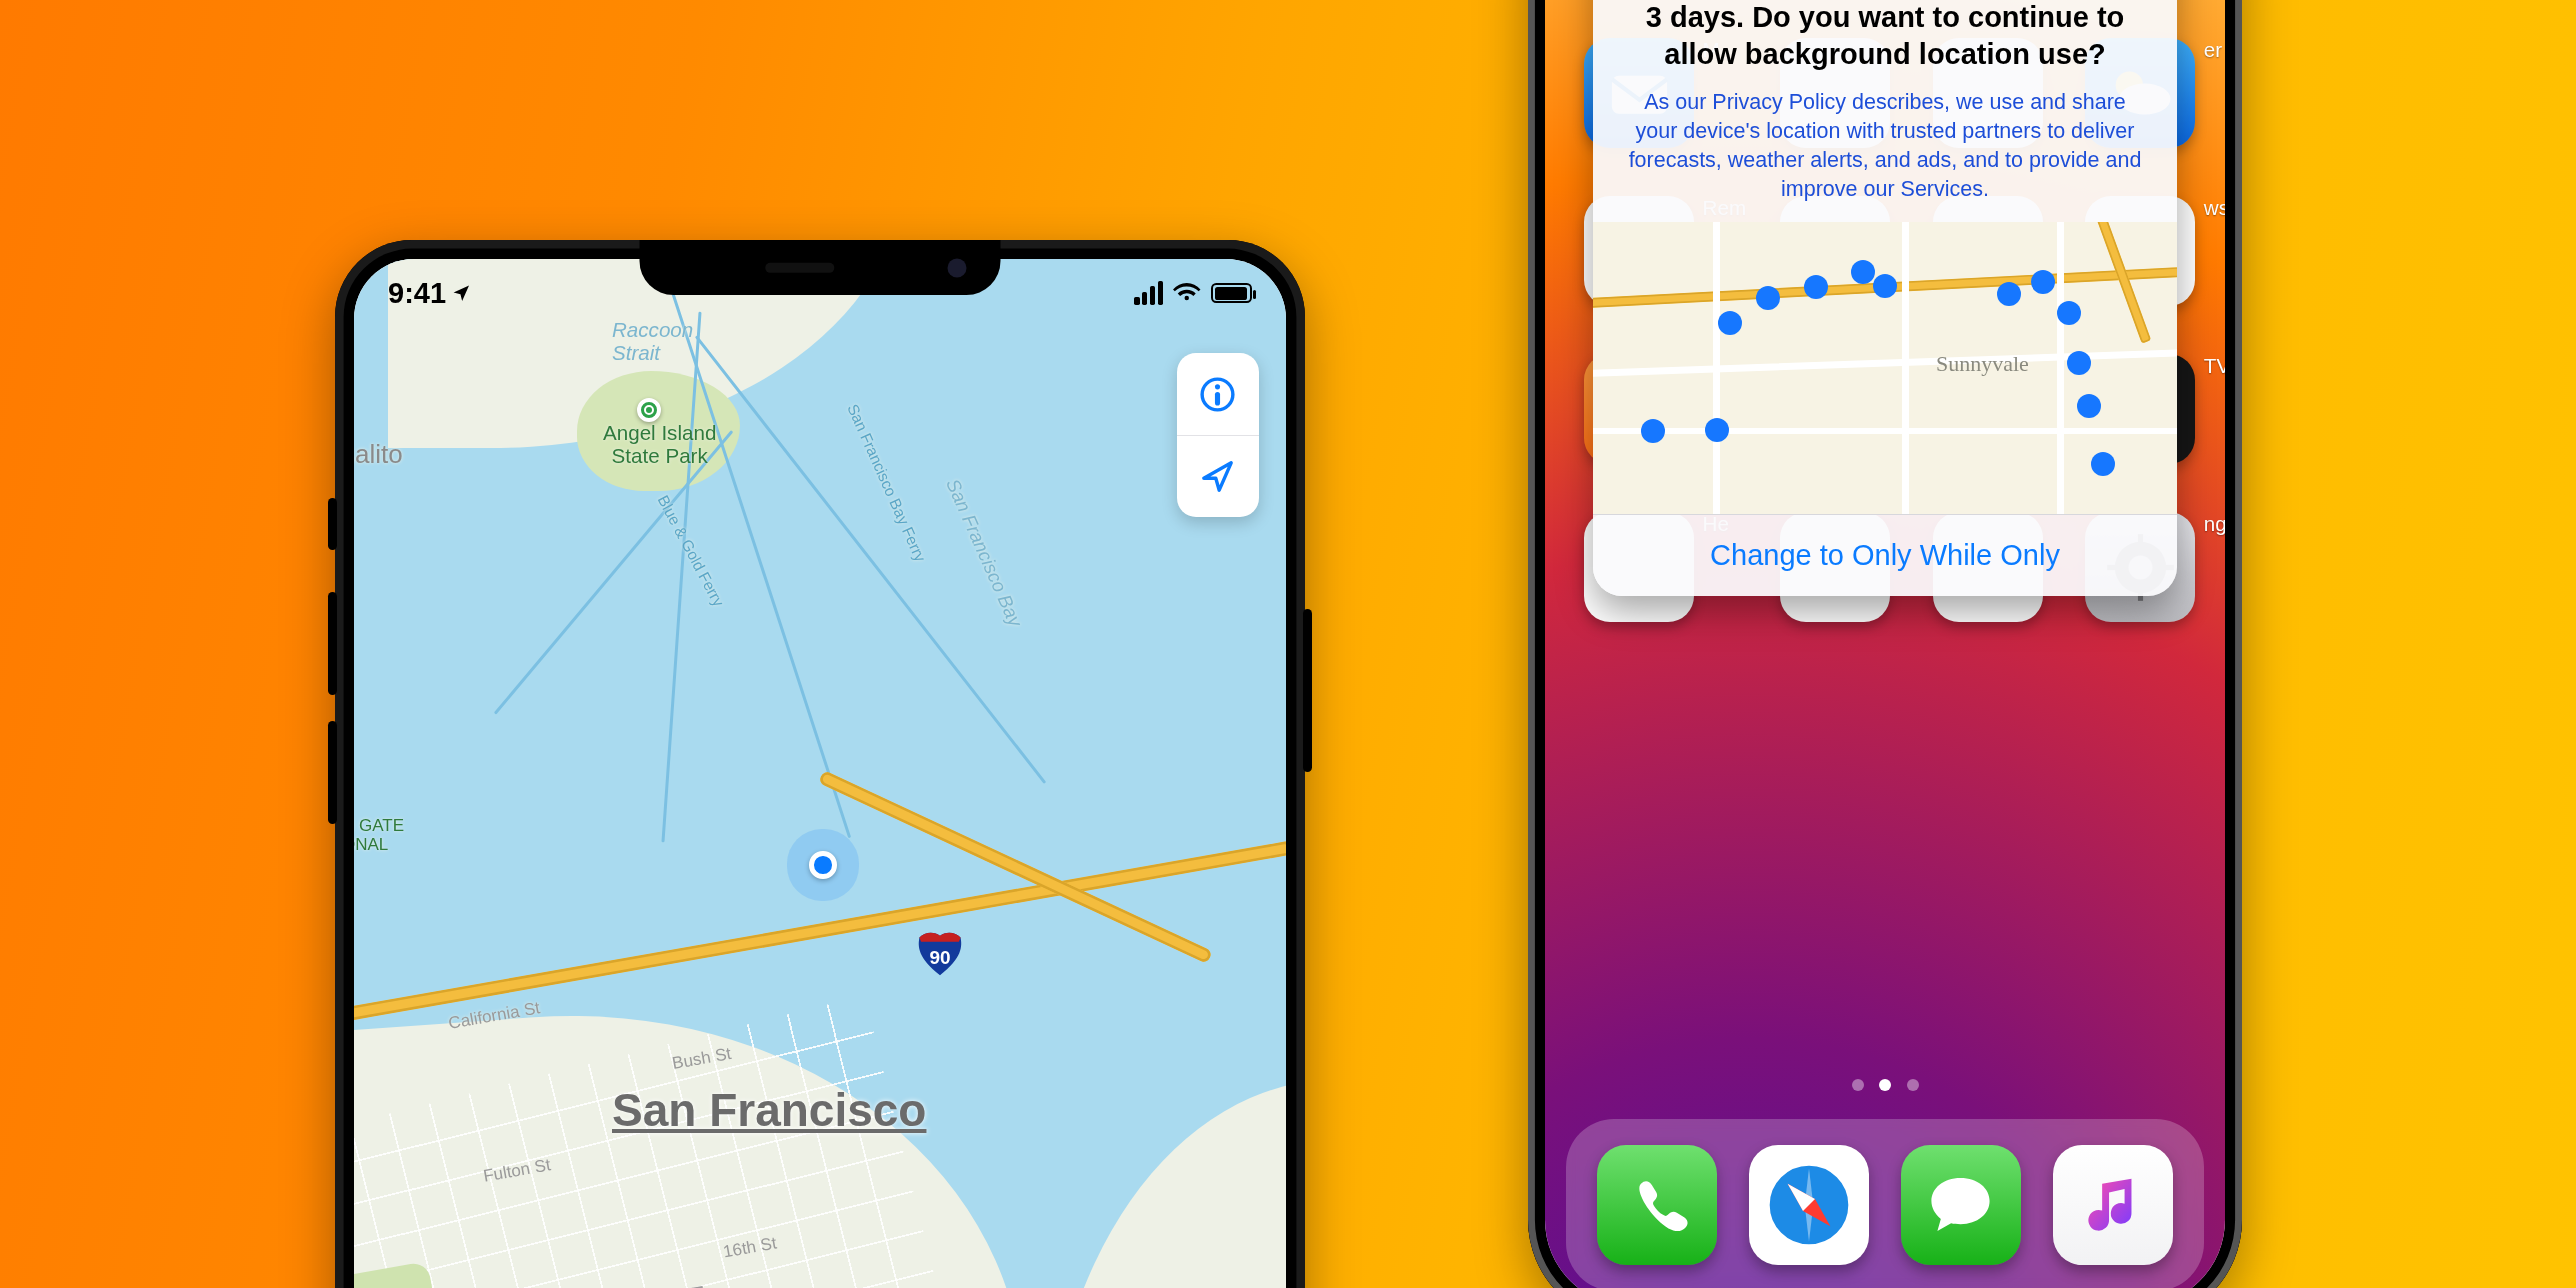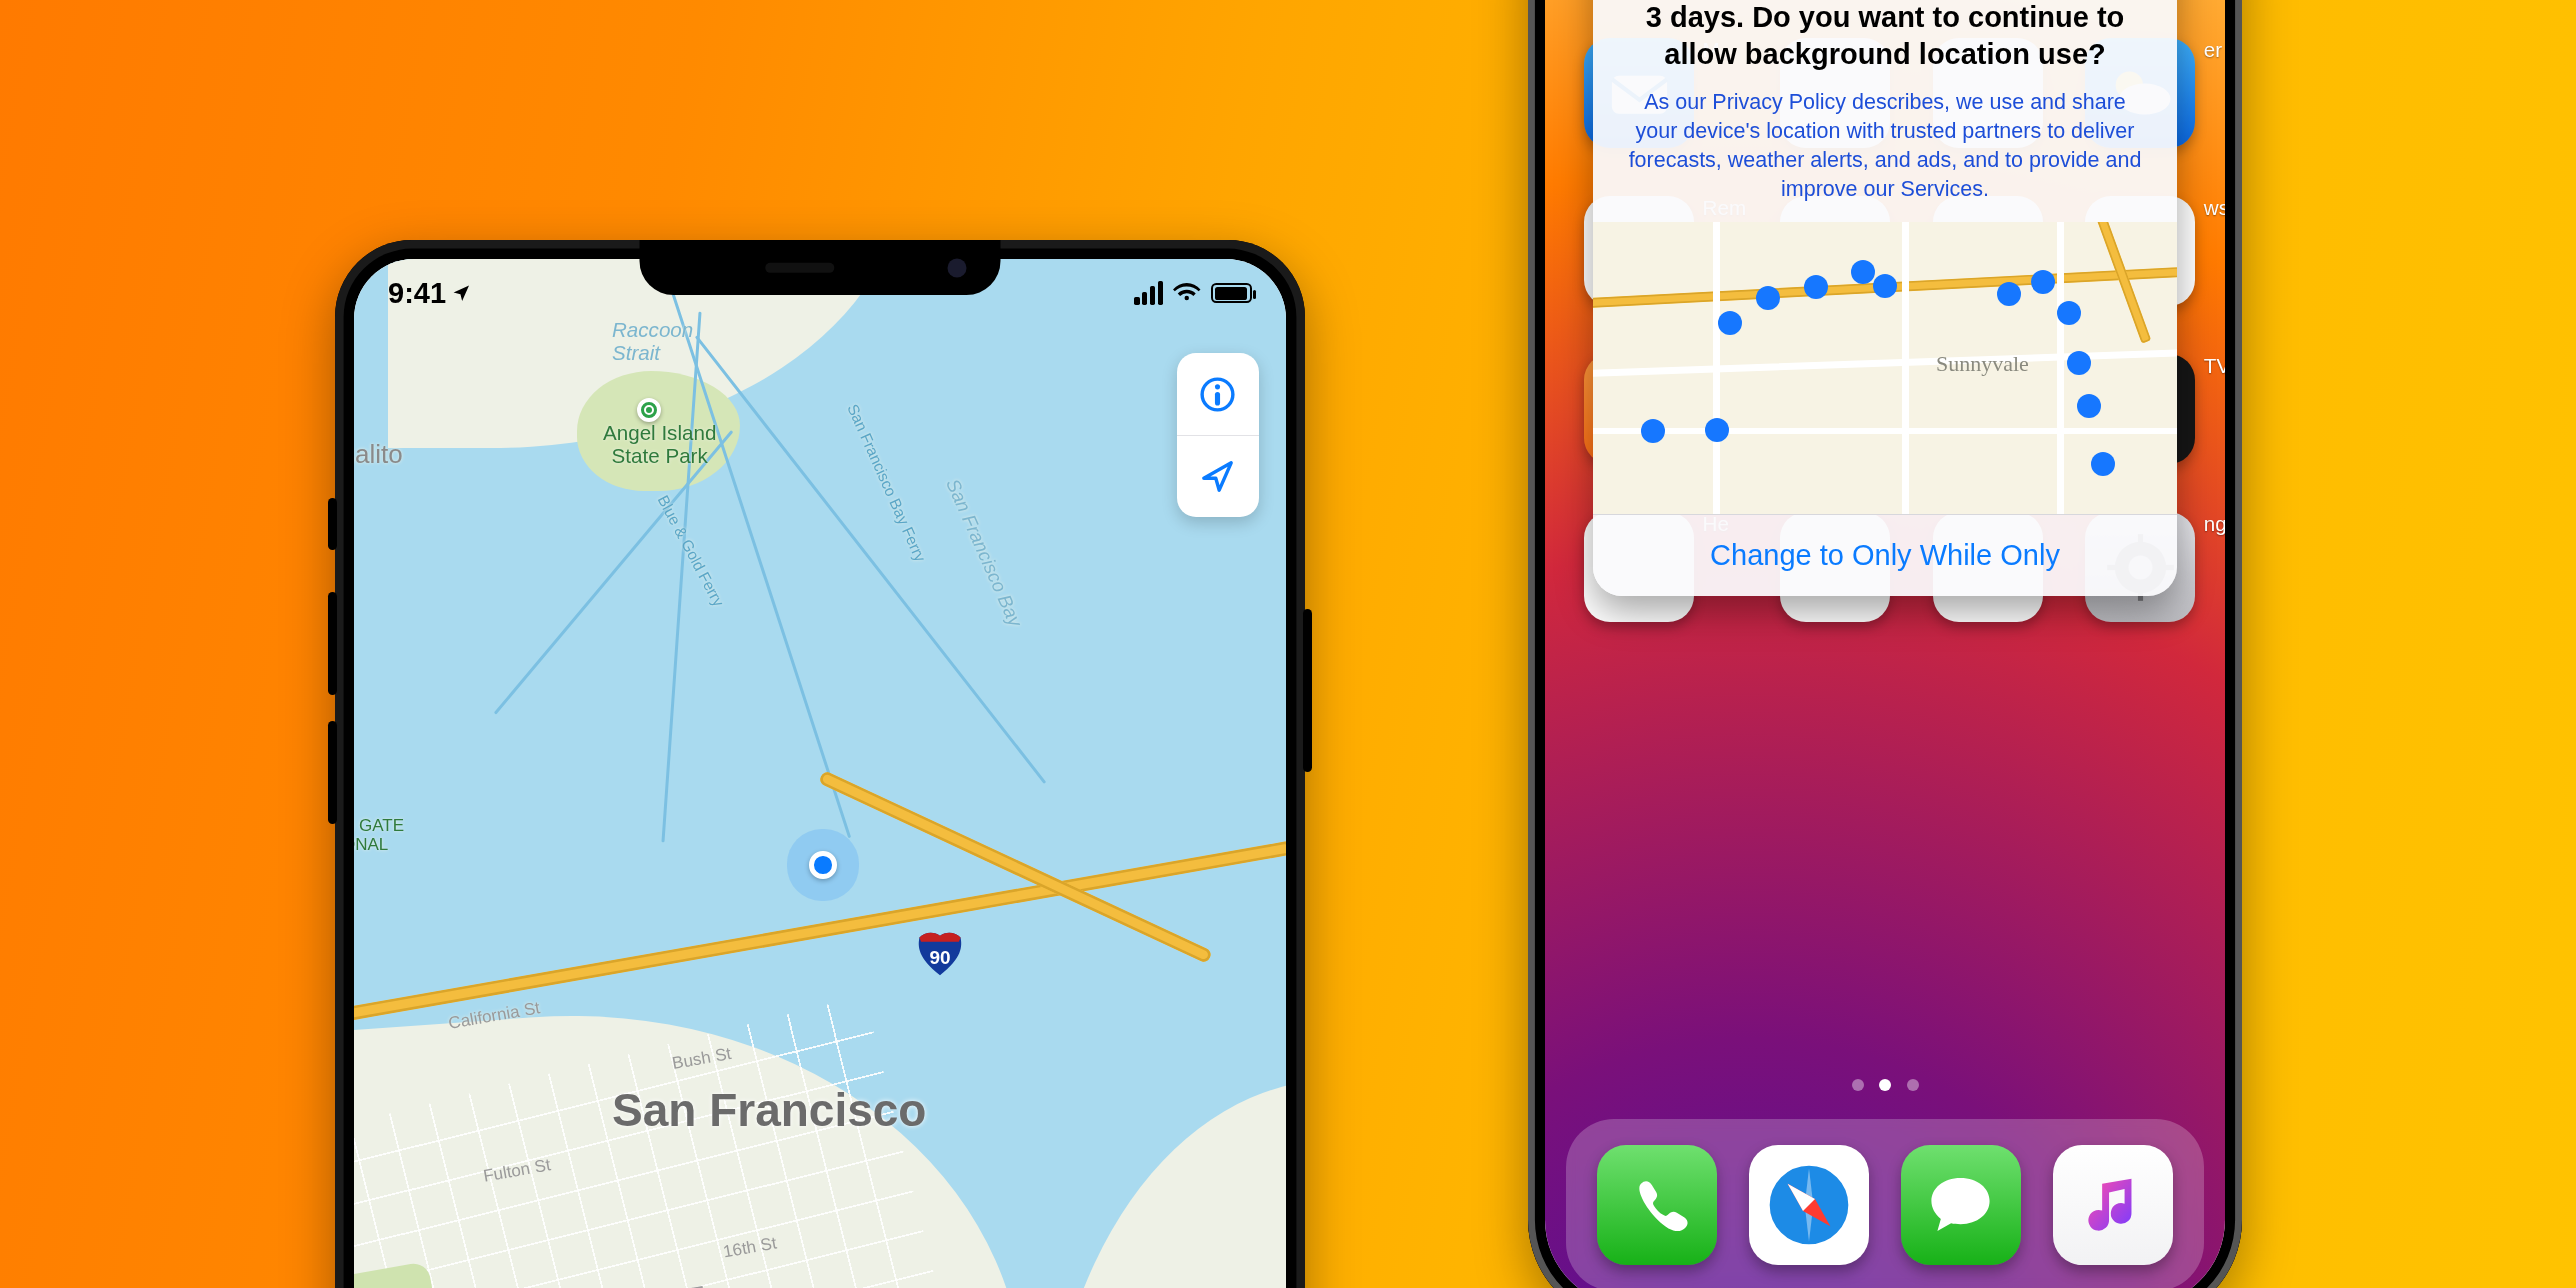--- a/index.html
+++ b/index.html
@@ -201,21 +201,21 @@
 .shield svg { position:absolute; inset:0; }
 .shield span { position: relative; top: 5.2px; }
 
 .mlabel {
   position: absolute;
   color: #6c7a5f;
   font-size: 20.6px;
   text-shadow: 0 0 3.4px #eef1e6;
   white-space: nowrap;
 }
-.mlabel.city { color:#6b6b6b; font-weight:600; font-size:46px; text-shadow:0 0 5.2px #fff; }
+.mlabel.city { color:#6b6b6b; font-weight:600; font-size:46px; text-shadow:0 0 5.2px #fff;text-decoration:underline; }
 .mlabel.water { color:#7cb6cf; font-style: italic; }
 .mlabel.street { color:#9a9a9a; font-size:17px; }
 .mlabel.ferrylbl { color:#5aa6c7; font-size:15.5px; }
 .angel-pin {
   position: absolute;
   left: 283px; top: 139px;
   width: 24px; height: 24px;
   background: #2da24a;
   border: 4.3px solid #fff;
   border-radius: 50%;

